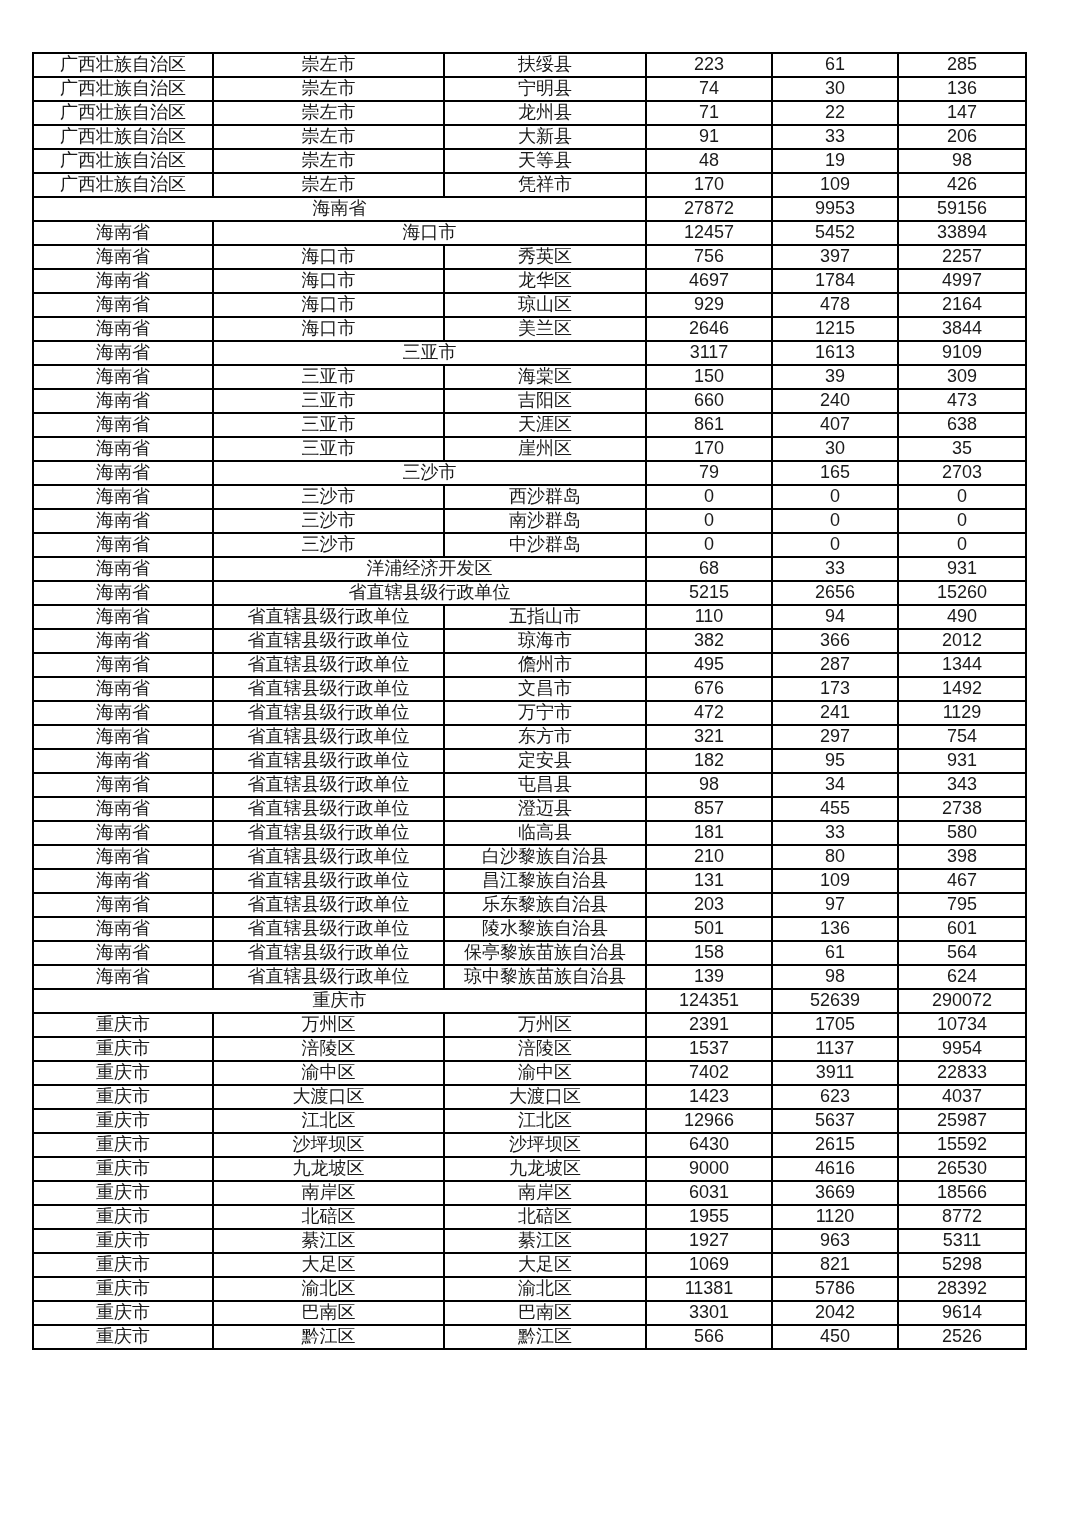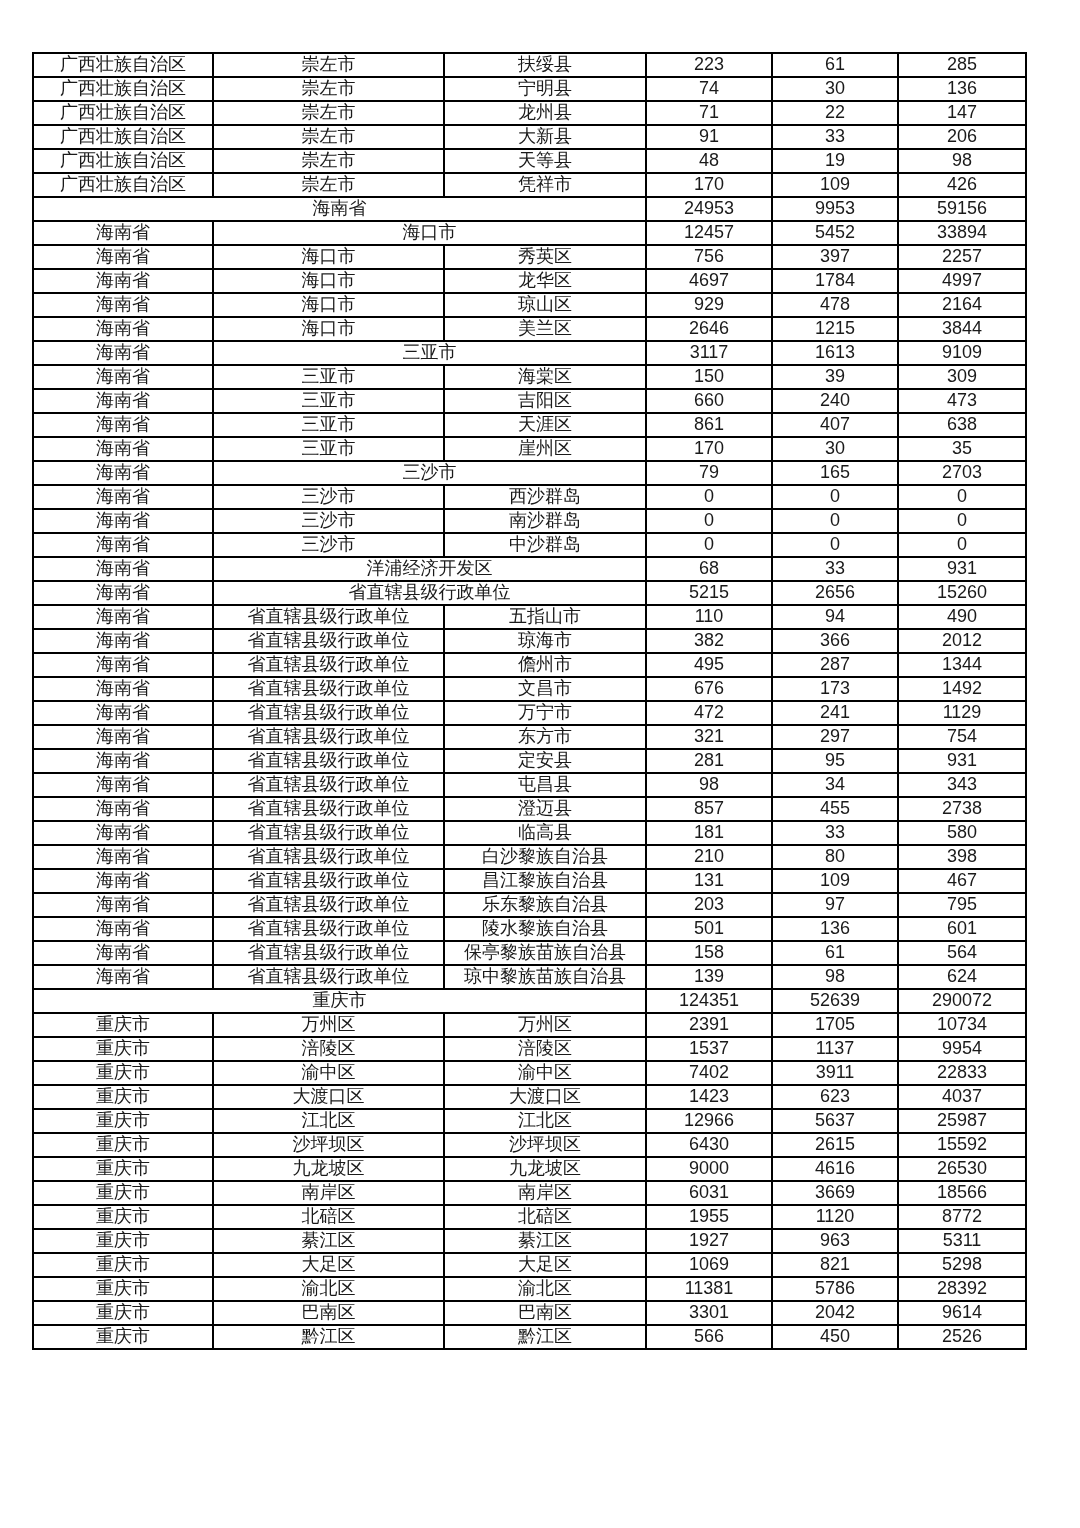--- a/index.html
+++ b/index.html
@@ -99,21 +99,21 @@
         <tr>
           <td>广西壮族自治区</td>
           <td>崇左市</td>
           <td>凭祥市</td>
           <td>170</td>
           <td>109</td>
           <td>426</td>
         </tr>
         <tr>
           <td colspan="3">海南省</td>
-          <td>24953</td>
+          <td>27872</td>
           <td>9953</td>
           <td>59156</td>
         </tr>
         <tr>
           <td>海南省</td>
           <td colspan="2">海口市</td>
           <td>12457</td>
           <td>5452</td>
           <td>33894</td>
         </tr>
@@ -278,21 +278,21 @@
           <td>省直辖县级行政单位</td>
           <td>东方市</td>
           <td>321</td>
           <td>297</td>
           <td>754</td>
         </tr>
         <tr>
           <td>海南省</td>
           <td>省直辖县级行政单位</td>
           <td>定安县</td>
-          <td>281</td>
+          <td>182</td>
           <td>95</td>
           <td>931</td>
         </tr>
         <tr>
           <td>海南省</td>
           <td>省直辖县级行政单位</td>
           <td>屯昌县</td>
           <td>98</td>
           <td>34</td>
           <td>343</td>

